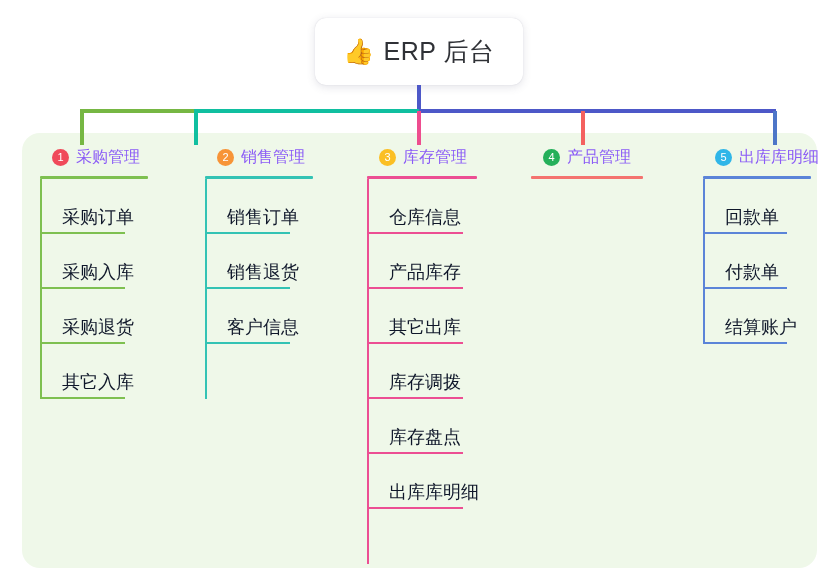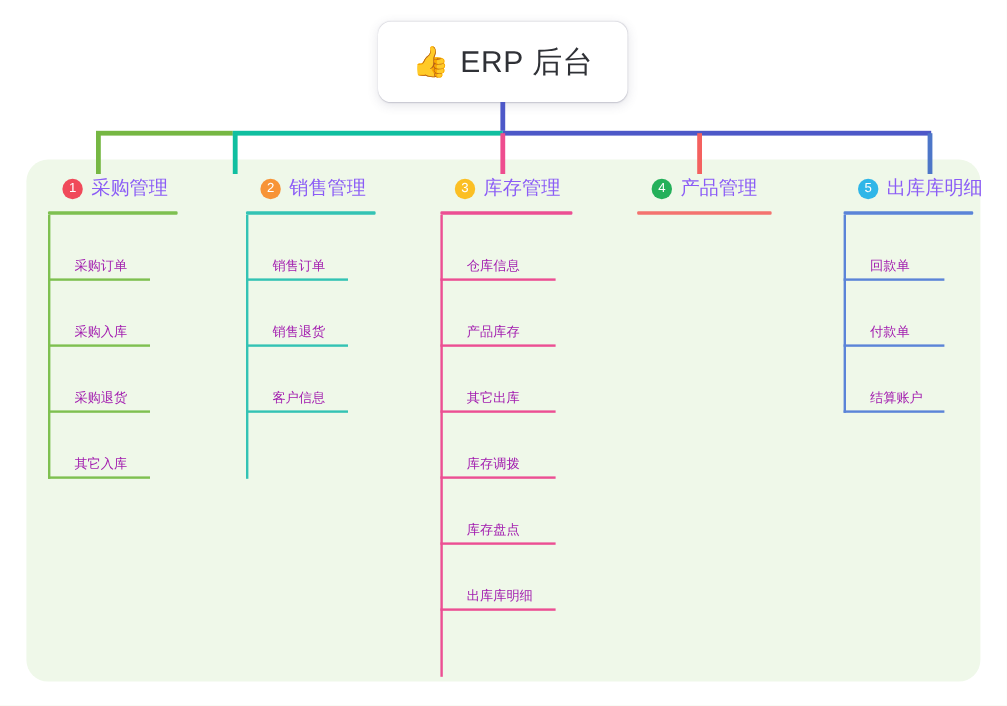--- a/index.html
+++ b/index.html
@@ -133,22 +133,22 @@
   .item {
     position: relative;
     height: 55px;
     box-sizing: border-box;
     display: flex;
     align-items: flex-end;
     padding-left: 22px;
     padding-bottom: 2px;
   }
   .item-label {
-    font-size: 11px;
-    color: #a21caf;
+    font-size: 18px;
+    color: #0f172a;
     white-space: nowrap;
     line-height: 1.1;
     padding-bottom: 4px;
   }
   .item-rule {
     position: absolute;
     left: 0;
     bottom: 0;
     height: 2px;
   }

